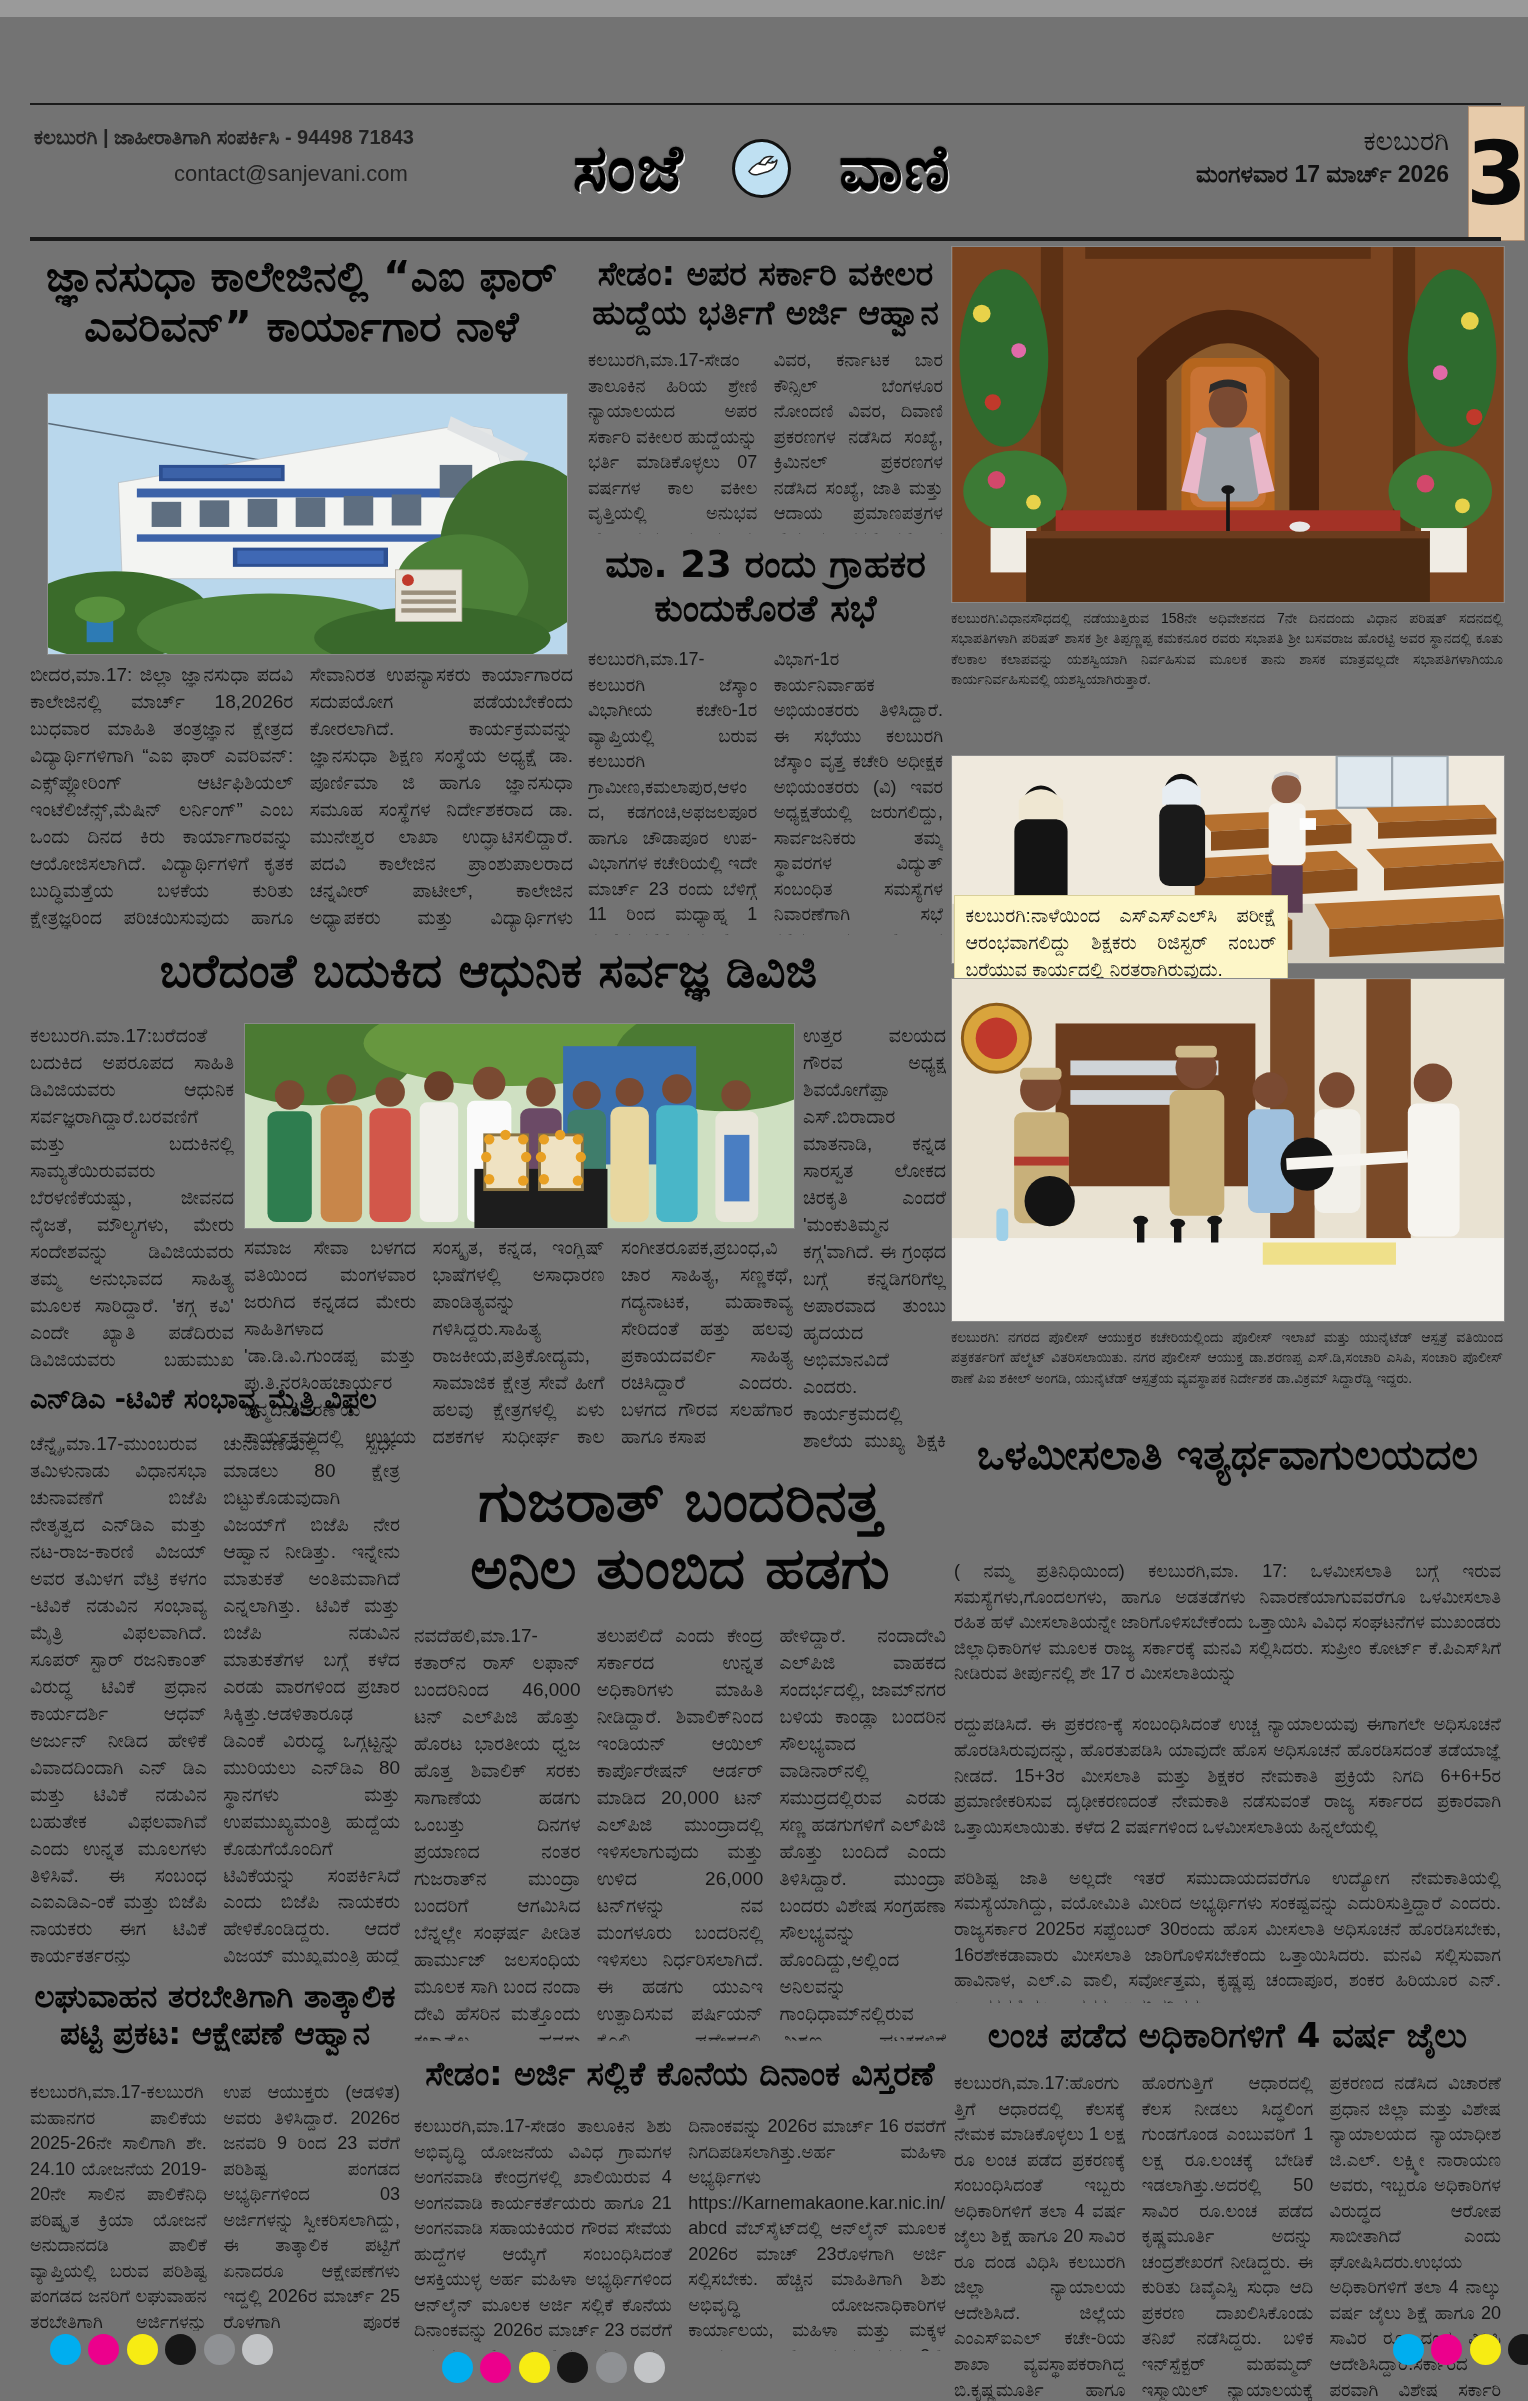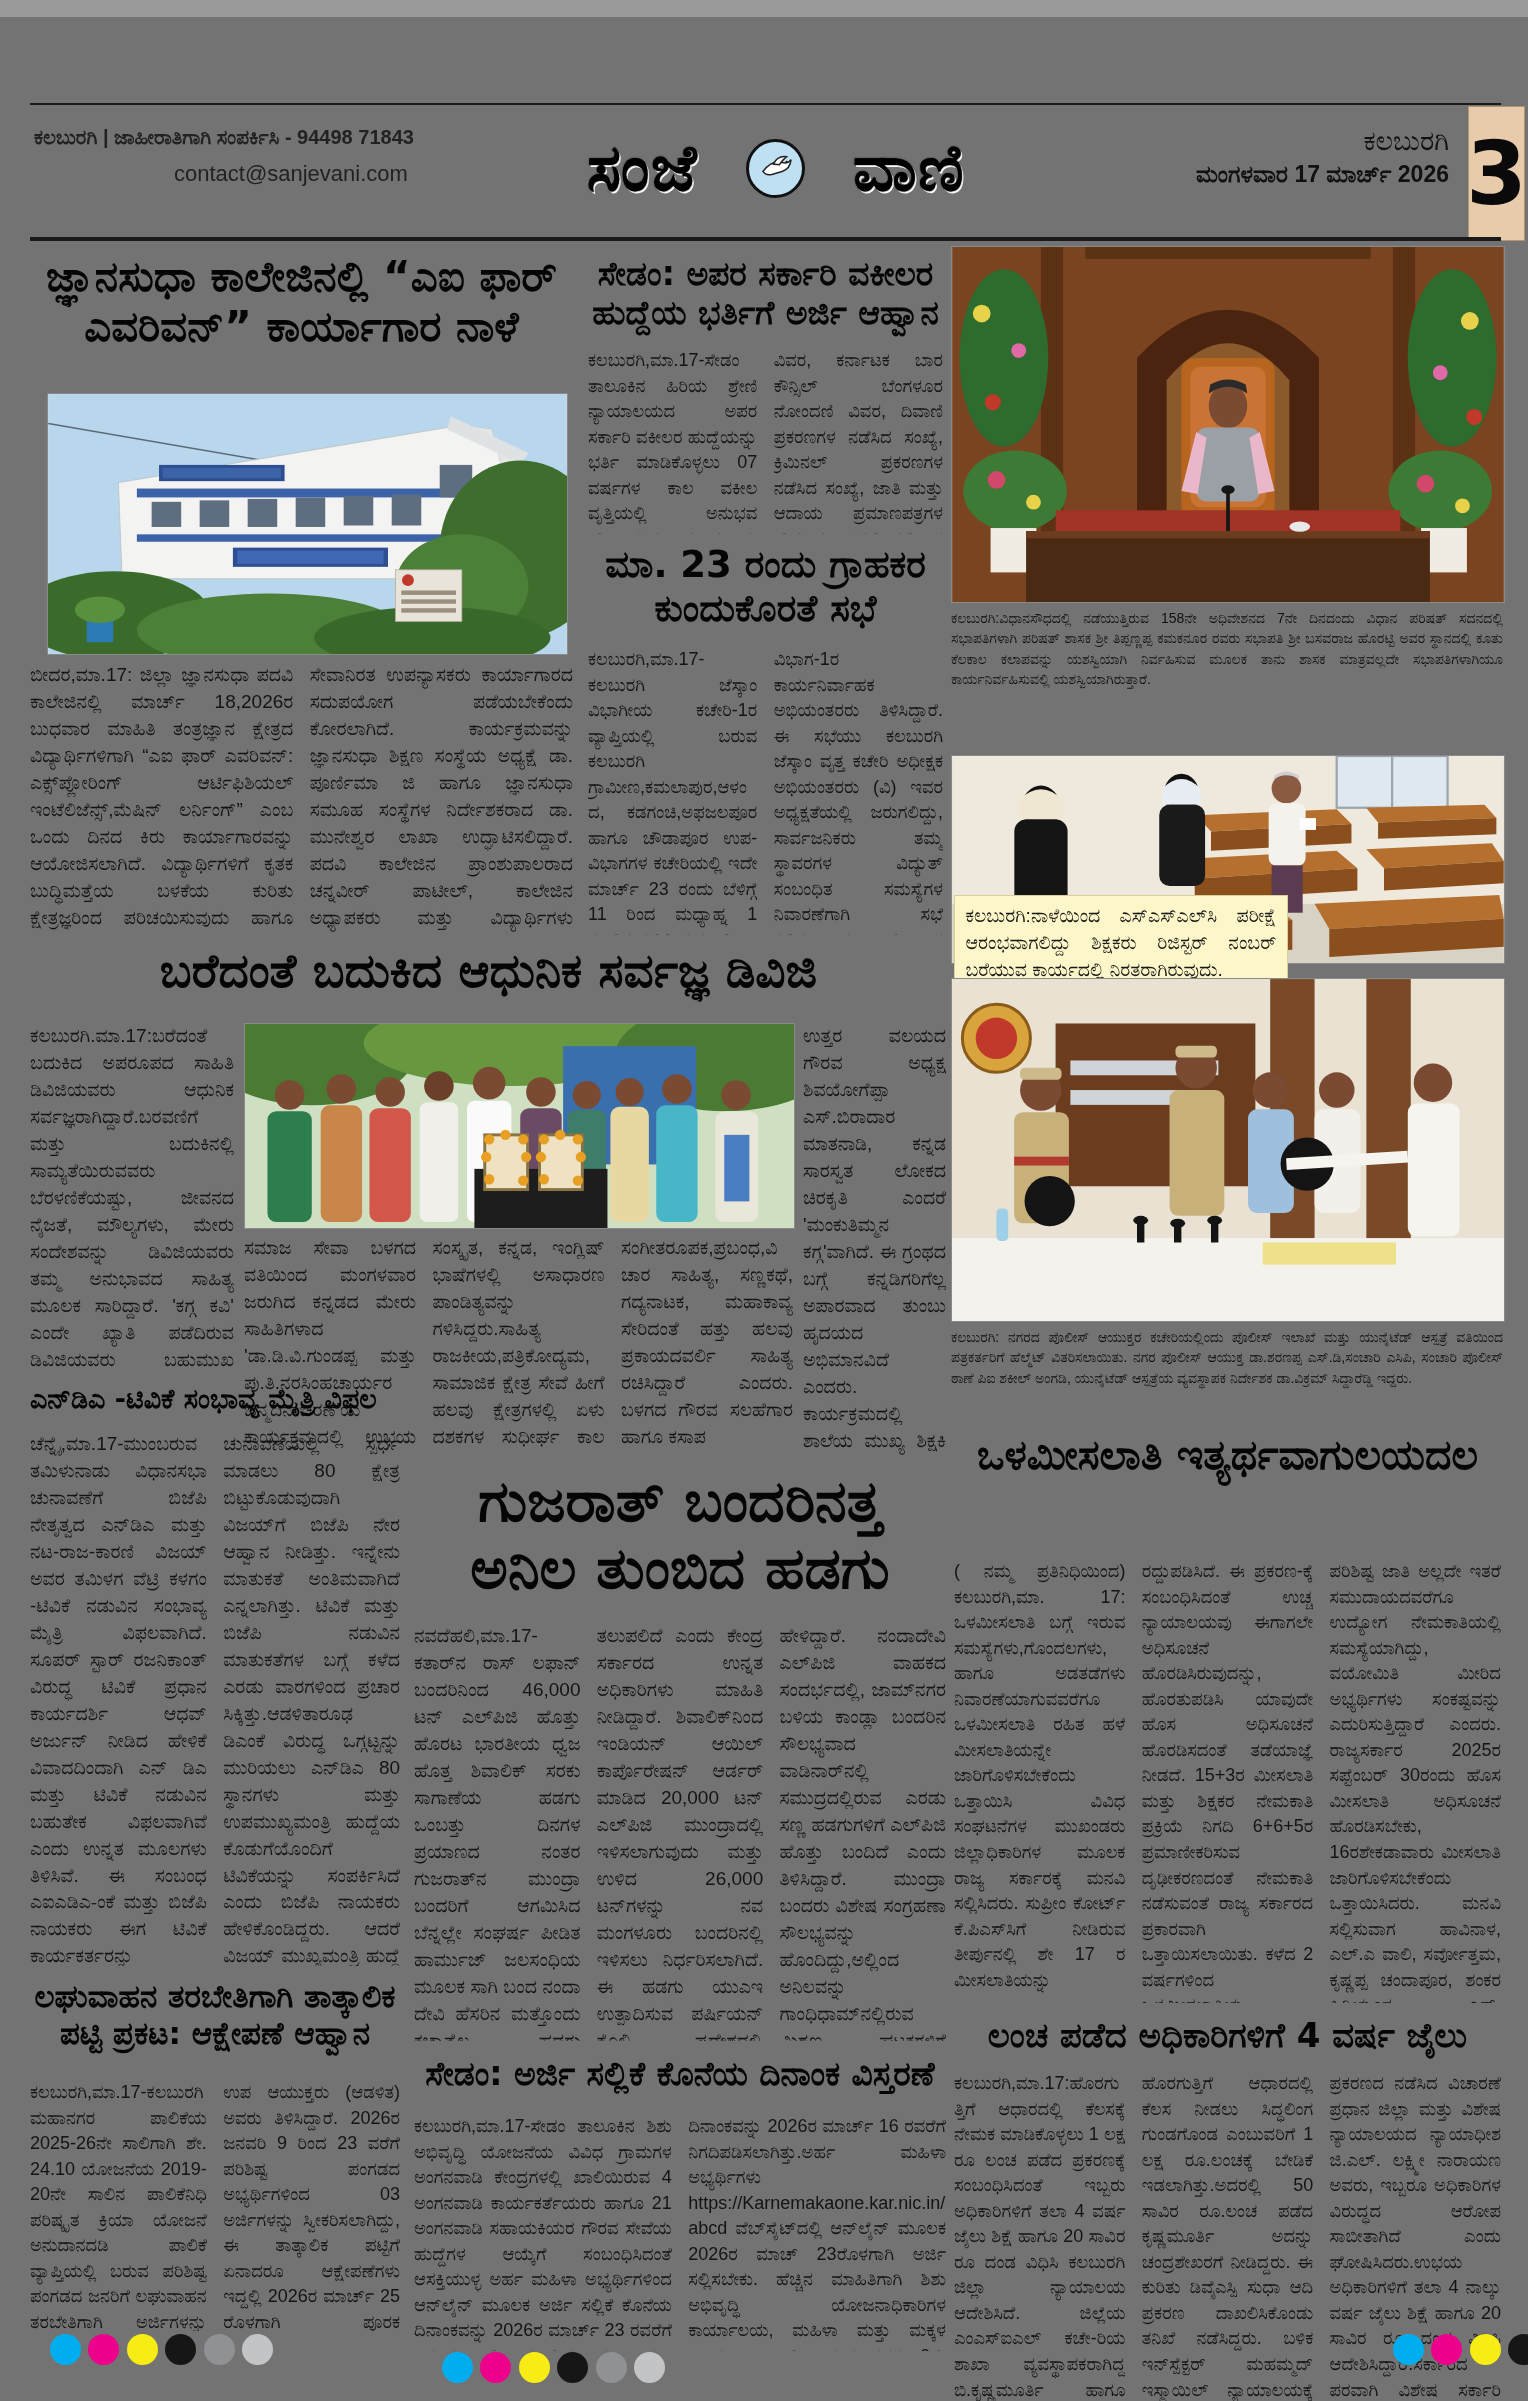--- a/index.html
+++ b/index.html
@@ -59,21 +59,21 @@
 
 <div id="page">
 
   <div class="abs rule" style="left:30px;top:86px;width:1471px;height:2.2px;"></div>
 
   <div class="abs hdr-small" style="left:34px;top:109px;width:518px;">
     <div style="font-weight:700;">ಕಲಬುರಗಿ | ಜಾಹೀರಾತಿಗಾಗಿ ಸಂಪರ್ಕಿಸಿ - 94498 71843</div>
     <div style="margin-top:12px;margin-left:140px;font-size:22px;">contact@sanjevani.com</div>
   </div>
 
-  <div class="abs masthead" style="left:532px;top:96px;width:488px;height:111px;gap:48px;">
+  <div class="abs masthead" style="left:518px;top:96px;width:488px;height:111px;gap:48px;">
     <span class="mword">ಸಂಜೆ</span>
     <span class="dove-circle">
       <svg width="37" height="33" viewBox="0 0 50 44">
         <path d="M8 26 Q20 10 34 14 Q42 16 46 10 Q45 22 34 26 L20 30 Q12 32 8 26 Z" fill="#ffffff" stroke="#222" stroke-width="2"></path>
         <path d="M22 16 Q28 4 40 6 Q33 12 30 17 Z" fill="#ffffff" stroke="#222" stroke-width="2"></path>
         <circle cx="40" cy="13" r="1.6" fill="#222"></circle>
       </svg>
     </span>
     <span class="mword">ವಾಣಿ</span>
   </div>
@@ -280,21 +280,21 @@
       </g>
       <rect x="60" y="310" width="16" height="44" rx="6" fill="#9fd0e8"></rect>
       <rect x="420" y="356" width="180" height="30" fill="#efe08a"></rect>
     </svg>
   </div>
   <div class="abs caption" style="left:951px;top:1310px;width:552px;height:95px;">ಕಲಬುರಗಿ: ನಗರದ ಪೊಲೀಸ್ ಆಯುಕ್ತರ ಕಚೇರಿಯಲ್ಲಿಂದು ಪೊಲೀಸ್ ಇಲಾಖೆ ಮತ್ತು ಯುನೈಟೆಡ್ ಆಸ್ಪತ್ರೆ ವತಿಯಿಂದ ಪತ್ರಕರ್ತರಿಗೆ ಹೆಲ್ಮೆಟ್ ವಿತರಿಸಲಾಯಿತು. ನಗರ ಪೊಲೀಸ್ ಆಯುಕ್ತ ಡಾ.ಶರಣಪ್ಪ ಎಸ್.ಡಿ,ಸಂಚಾರಿ ಎಸಿಪಿ, ಸಂಚಾರಿ ಪೊಲೀಸ್ ಠಾಣೆ ಪಿಐ ಶಕೀಲ್ ಅಂಗಡಿ, ಯುನೈಟೆಡ್ ಆಸ್ಪತ್ರೆಯ ವ್ಯವಸ್ಥಾಪಕ ನಿರ್ದೇಶಕ ಡಾ.ವಿಕ್ರಮ್ ಸಿದ್ದಾರೆಡ್ಡಿ ಇದ್ದರು.</div>
 
   <div class="abs hl" style="left:954px;top:1414px;width:547px;font-size:41px;">
     <span class="l">ಒಳಮೀಸಲಾತಿ ಇತ್ಯರ್ಥವಾಗುಲಯದಲ</span>
   </div>
-  <div class="abs cols g22" style="left:954px;top:1542px;width:547px;height:444px;">
+  <div class="abs cols g22" style="left:954px;top:1542px;width:547px;height:444px;flex-direction:column;">
     <div class="bcol" style="font-size:18px;">( ನಮ್ಮ ಪ್ರತಿನಿಧಿಯಿಂದ) ಕಲಬುರಗಿ,ಮಾ. 17: ಒಳಮೀಸಲಾತಿ ಬಗ್ಗೆ ಇರುವ ಸಮಸ್ಯೆಗಳು,ಗೊಂದಲಗಳು, ಹಾಗೂ ಅಡತಡೆಗಳು ನಿವಾರಣೆಯಾಗುವವರೆಗೂ ಒಳಮೀಸಲಾತಿ ರಹಿತ ಹಳೆ ಮೀಸಲಾತಿಯನ್ನೇ ಜಾರಿಗೊಳಿಸಬೇಕೆಂದು ಒತ್ತಾಯಿಸಿ ವಿವಿಧ ಸಂಘಟನೆಗಳ ಮುಖಂಡರು ಜಿಲ್ಲಾಧಿಕಾರಿಗಳ ಮೂಲಕ ರಾಜ್ಯ ಸರ್ಕಾರಕ್ಕೆ ಮನವಿ ಸಲ್ಲಿಸಿದರು. ಸುಪ್ರೀಂ ಕೋರ್ಟ್ ಕೆ.ಪಿಎಸ್‌ಸಿಗೆ ನೀಡಿರುವ ತೀರ್ಪುನಲ್ಲಿ ಶೇ 17 ರ ಮೀಸಲಾತಿಯನ್ನು</div>
     <div class="bcol" style="font-size:18px;">ರದ್ದುಪಡಿಸಿದೆ. ಈ ಪ್ರಕರಣ-ಕ್ಕೆ ಸಂಬಂಧಿಸಿದಂತೆ ಉಚ್ಚ ನ್ಯಾಯಾಲಯವು ಈಗಾಗಲೇ ಅಧಿಸೂಚನೆ ಹೊರಡಿಸಿರುವುದನ್ನು, ಹೊರತುಪಡಿಸಿ ಯಾವುದೇ ಹೊಸ ಅಧಿಸೂಚನೆ ಹೊರಡಿಸದಂತೆ ತಡೆಯಾಜ್ಞೆ ನೀಡದೆ. 15+3ರ ಮೀಸಲಾತಿ ಮತ್ತು ಶಿಕ್ಷಕರ ನೇಮಕಾತಿ ಪ್ರಕ್ರಿಯೆ ನಿಗದಿ 6+6+5ರ ಪ್ರಮಾಣೀಕರಿಸುವ ದೃಢೀಕರಣದಂತೆ ನೇಮಕಾತಿ ನಡೆಸುವಂತೆ ರಾಜ್ಯ ಸರ್ಕಾರದ ಪ್ರಕಾರವಾಗಿ ಒತ್ತಾಯಿಸಲಾಯಿತು. ಕಳೆದ 2 ವರ್ಷಗಳಿಂದ ಒಳಮೀಸಲಾತಿಯ ಹಿನ್ನಲೆಯಲ್ಲಿ</div>
     <div class="bcol" style="font-size:18px;">ಪರಿಶಿಷ್ಟ ಜಾತಿ ಅಲ್ಲದೇ ಇತರೆ ಸಮುದಾಯದವರೆಗೂ ಉದ್ಯೋಗ ನೇಮಕಾತಿಯಲ್ಲಿ ಸಮಸ್ಯೆಯಾಗಿದ್ದು, ವಯೋಮಿತಿ ಮೀರಿದ ಅಭ್ಯರ್ಥಿಗಳು ಸಂಕಷ್ಟವನ್ನು ಎದುರಿಸುತ್ತಿದ್ದಾರೆ ಎಂದರು. ರಾಜ್ಯಸರ್ಕಾರ 2025ರ ಸಪ್ಟೆಂಬರ್ 30ರಂದು ಹೊಸ ಮೀಸಲಾತಿ ಅಧಿಸೂಚನೆ ಹೊರಡಿಸಬೇಕು, 16ರಶೇಕಡಾವಾರು ಮೀಸಲಾತಿ ಜಾರಿಗೊಳಿಸಬೇಕೆಂದು ಒತ್ತಾಯಿಸಿದರು. ಮನವಿ ಸಲ್ಲಿಸುವಾಗ ಹಾವಿನಾಳ, ಎಲ್.ಎ ವಾಲಿ, ಸರ್ವೋತ್ತಮ, ಕೃಷ್ಣಪ್ಪ ಚಂದಾಪೂರ, ಶಂಕರ ಹಿರಿಯೂರ ಎನ್. ಚಾಂದಕವಠೆ ಮುಂತಾದವರು ಉಪಸ್ಥಿತರಿದ್ದರು.</div>
   </div>
 
   <div class="abs hl" style="left:954px;top:1998px;width:547px;font-size:34px;">
     <span class="l">ಲಂಚ ಪಡೆದ ಅಧಿಕಾರಿಗಳಿಗೆ 4 ವರ್ಷ ಜೈಲು</span>
   </div>
   <div class="abs cols g22" style="left:954px;top:2054px;width:547px;height:334px;">
     <div class="bcol" style="font-size:18px;">ಕಲಬುರಗಿ,ಮಾ.17:ಹೊರಗುತ್ತಿಗೆ ಆಧಾರದಲ್ಲಿ ಕೆಲಸಕ್ಕೆ ನೇಮಕ ಮಾಡಿಕೊಳ್ಳಲು 1 ಲಕ್ಷ ರೂ ಲಂಚ ಪಡೆದ ಪ್ರಕರಣಕ್ಕೆ ಸಂಬಂಧಿಸಿದಂತೆ ಇಬ್ಬರು ಅಧಿಕಾರಿಗಳಿಗೆ ತಲಾ 4 ವರ್ಷ ಜೈಲು ಶಿಕ್ಷೆ ಹಾಗೂ 20 ಸಾವಿರ ರೂ ದಂಡ ವಿಧಿಸಿ ಕಲಬುರಗಿ ಜಿಲ್ಲಾ ನ್ಯಾಯಾಲಯ ಆದೇಶಿಸಿದೆ. ಜಿಲ್ಲೆಯ ಎಂಎಸ್‌ಐಎಲ್ ಕಚೇ-ರಿಯ ಶಾಖಾ ವ್ಯವಸ್ಥಾಪಕರಾಗಿದ್ದ ಬಿ.ಕೃಷ್ಣಮೂರ್ತಿ ಹಾಗೂ ಡಿಎಲ್‌ಒ ಆಗಿದ್ದ ಚಂದ್ರಶೇಖರ ಸಲಕೆ ಶಿಕ್ಷೆಗೆ ಗುರಿಯಾದವರು. ಶಹಾಬಾದ್ ಎಂಎಸ್‌ಐಎಲ್‌ನಲ್ಲಿ</div>

